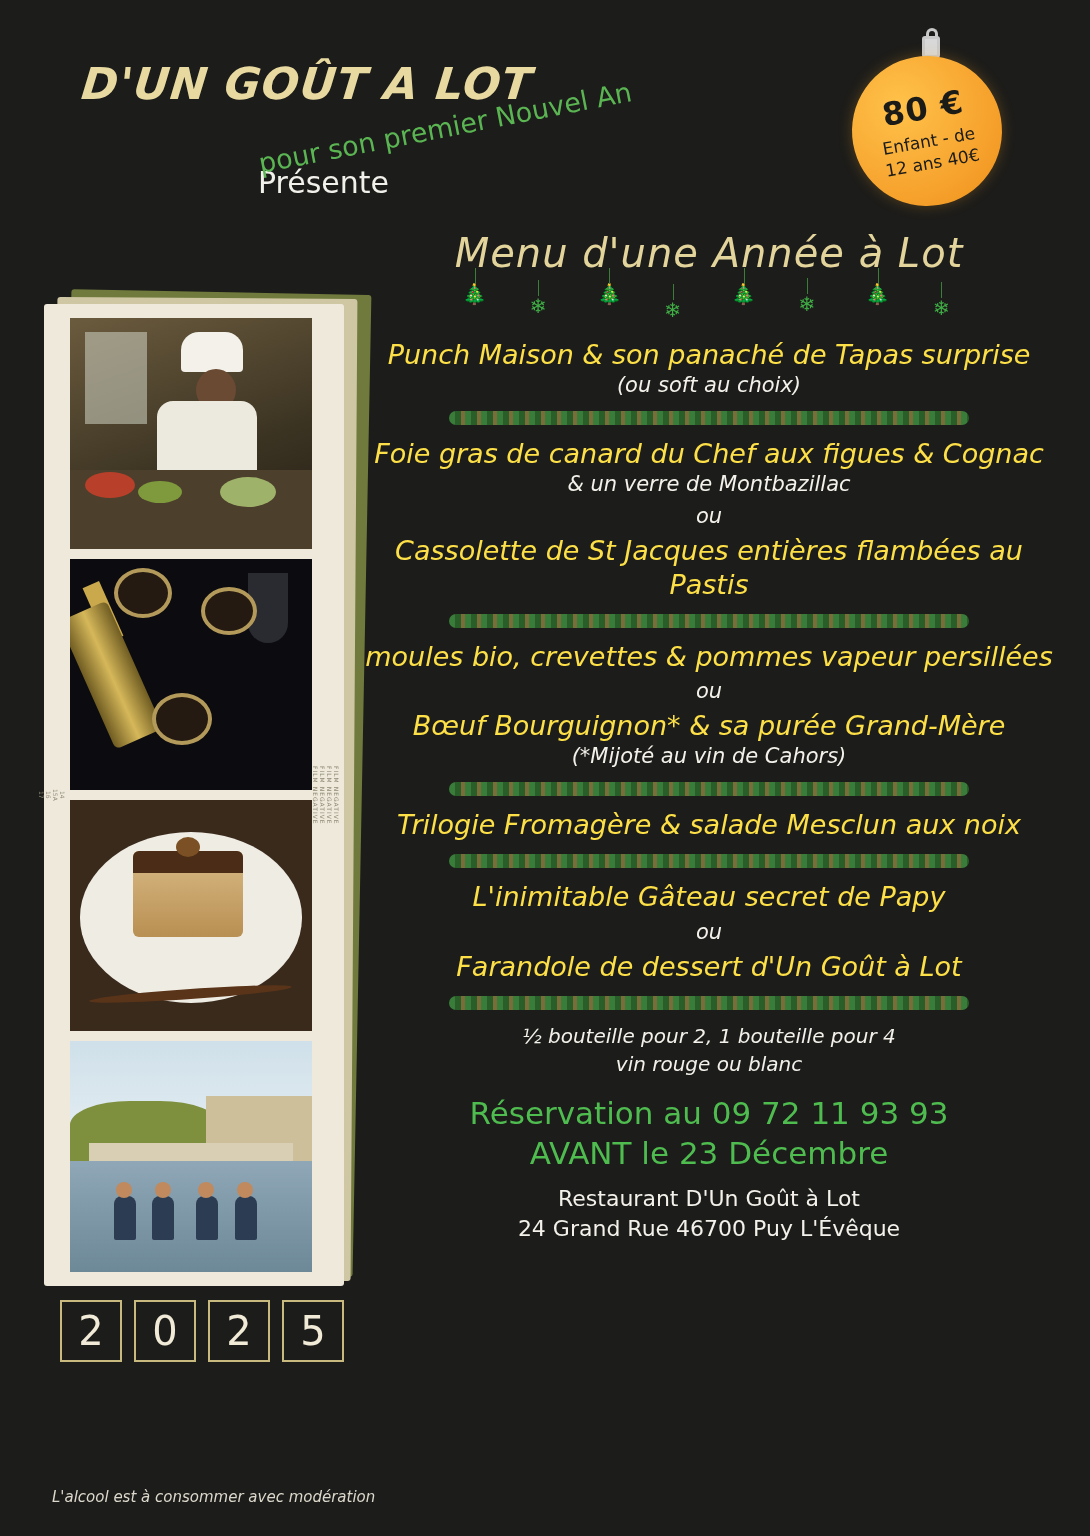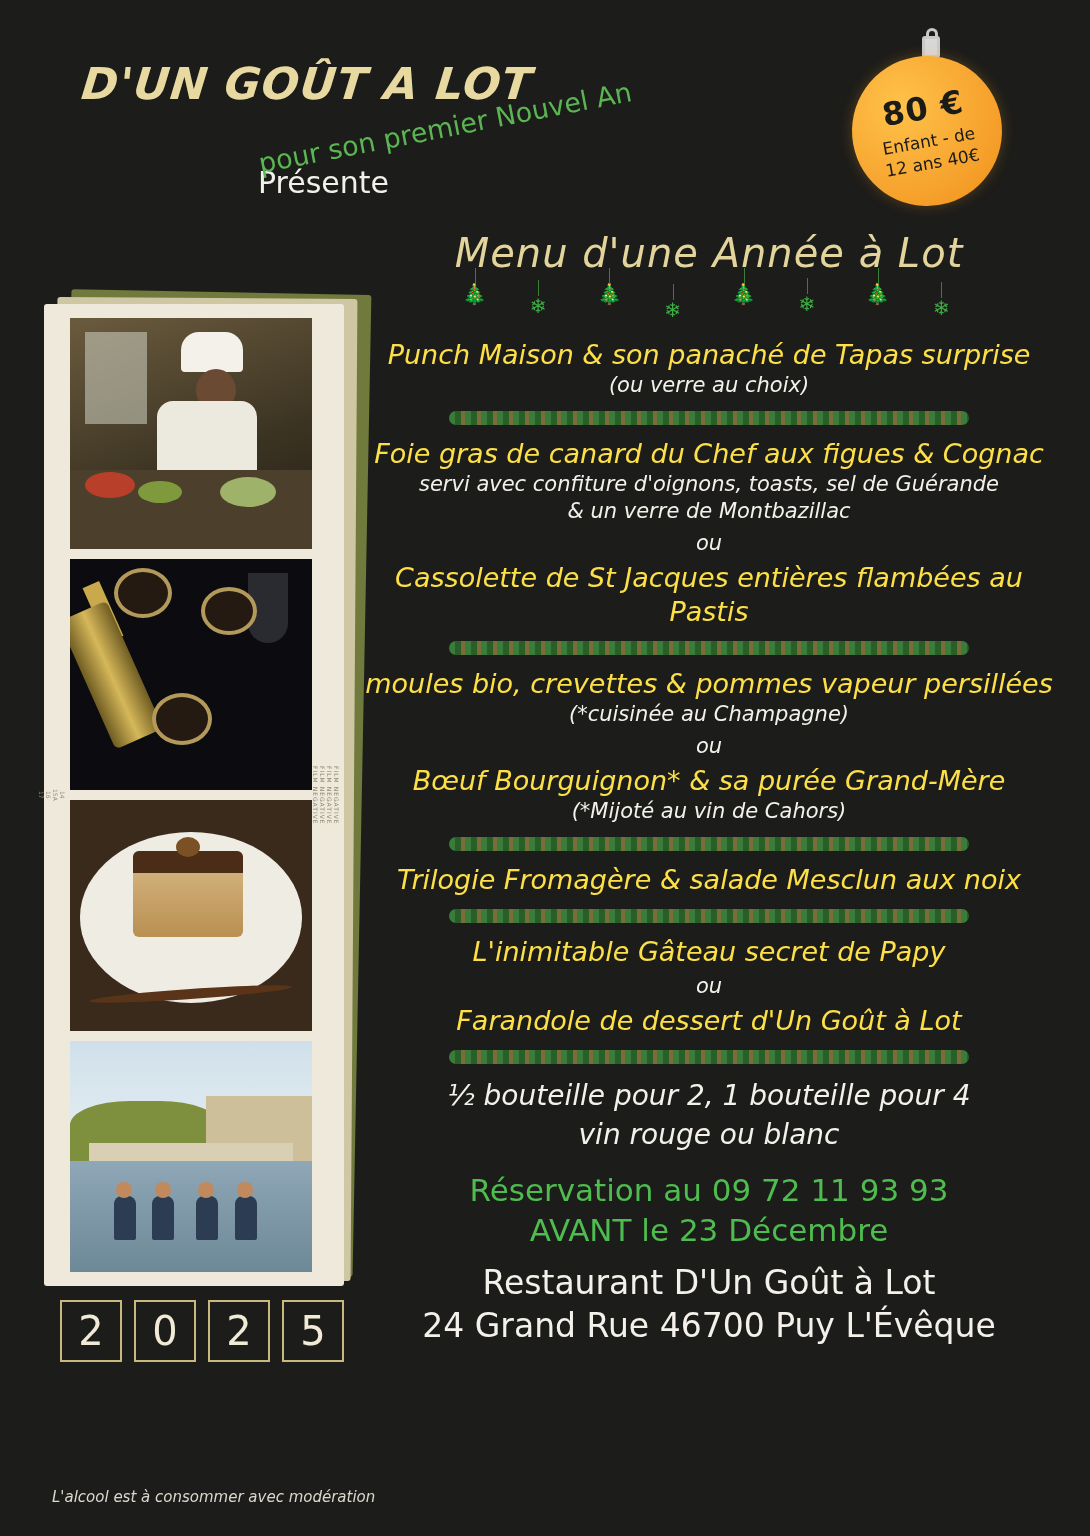--- a/index.html
+++ b/index.html
@@ -171,24 +171,24 @@
     font-size: 27px; color: #fde047; font-style: italic; line-height: 1.25;
     margin-top: 2px;
   }
   .sub { font-size: 21px; color: #f3f1ea; font-style: italic; line-height: 1.3; }
   .ou { font-size: 21px; color: #f3f1ea; font-style: italic; margin: 6px 0; }
   .divider {
     width: 520px; height: 14px; margin: 12px auto;
     background: repeating-linear-gradient(90deg,#3f8d3f 0 6px, #2c6a2c 6px 12px, #8a7b3e 12px 16px);
     border-radius: 7px; opacity: .85;
   }
-  .wine { font-size: 28px; color: #f3f1ea; font-style: italic; line-height: 1.4; }
+  .wine { font-size: 20px; color: #f3f1ea; font-style: italic; line-height: 1.4; }
 
   .reserve { font-size: 31px; color: #4fbc4f; margin-top: 16px; line-height: 1.25; }
-  .addr { font-size: 33px; color: #f3f1ea; margin-top: 12px; line-height: 1.25; }
+  .addr { font-size: 22px; color: #f3f1ea; margin-top: 12px; line-height: 1.25; }
 
   .legal { position: absolute; left: 52px; top: 1488px; font-size: 15px; color: #ddd8cc; font-style: italic; }
 </style>
 </head>
 <body>
 
 <div class="poster">
 
   <div class="brand">D'UN GOÛT A LOT</div>
   <div class="presente">Présente</div>
@@ -290,34 +290,32 @@
       <span style="left:18%; top:12px;">❄</span>
       <span style="left:30%;">🎄</span>
       <span style="left:42%; top:16px;">❄</span>
       <span style="left:54%;">🎄</span>
       <span style="left:66%; top:10px;">❄</span>
       <span style="left:78%;">🎄</span>
       <span style="left:90%; top:14px;">❄</span>
     </div>
 
     <div class="dish">Punch Maison &amp; son panaché de Tapas surprise</div>
-    <div class="sub">(ou verre au choix)</div>
+    <div class="sub">(ou soft au choix)</div>
 
     <div class="divider"></div>
 
     <div class="dish">Foie gras de canard du Chef aux figues &amp; Cognac</div>
-    <div class="sub">servi avec confiture d'oignons, toasts, sel de Guérande</div>
     <div class="sub">&amp; un verre de Montbazillac</div>
     <div class="ou">ou</div>
     <div class="dish">Cassolette de St Jacques entières flambées au Pastis</div>
 
     <div class="divider"></div>
 
     <div class="dish">moules bio, crevettes &amp; pommes vapeur persillées</div>
-    <div class="sub">(*cuisinée au Champagne)</div>
     <div class="ou">ou</div>
     <div class="dish">Bœuf Bourguignon* &amp; sa purée Grand-Mère</div>
     <div class="sub">(*Mijoté au vin de Cahors)</div>
 
     <div class="divider"></div>
 
     <div class="dish">Trilogie Fromagère &amp; salade Mesclun aux noix</div>
 
     <div class="divider"></div>
 

